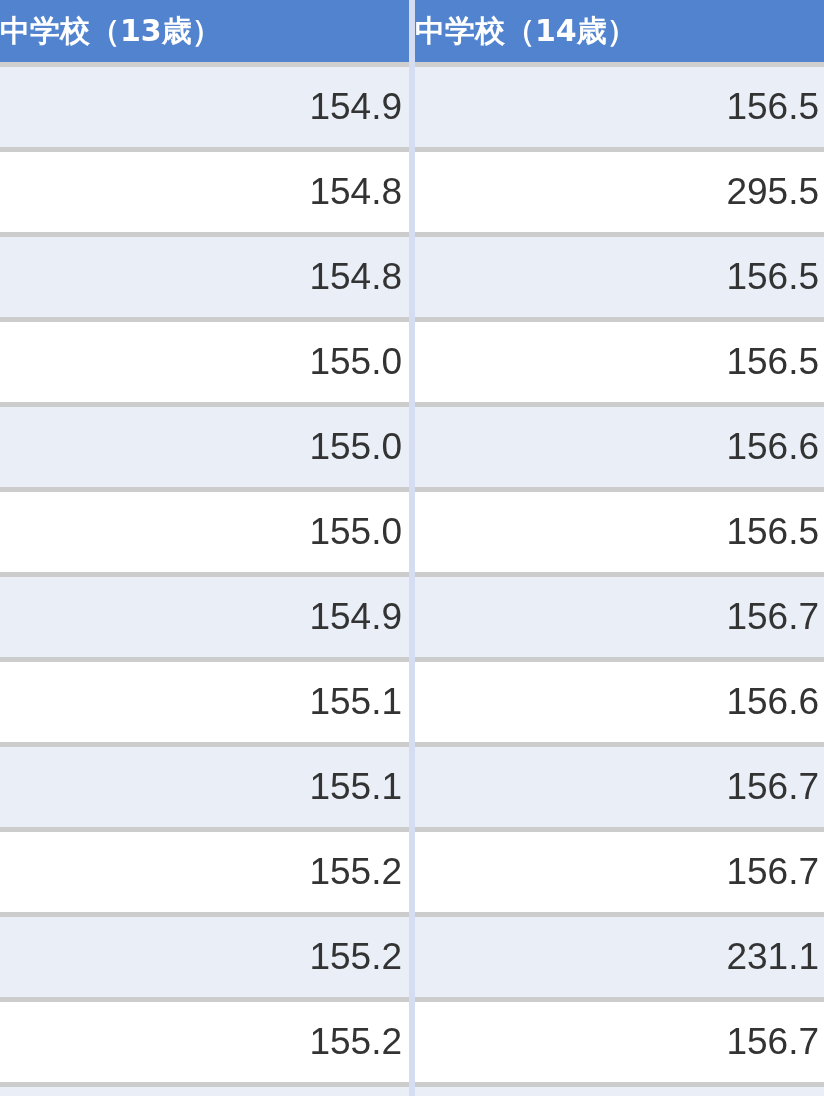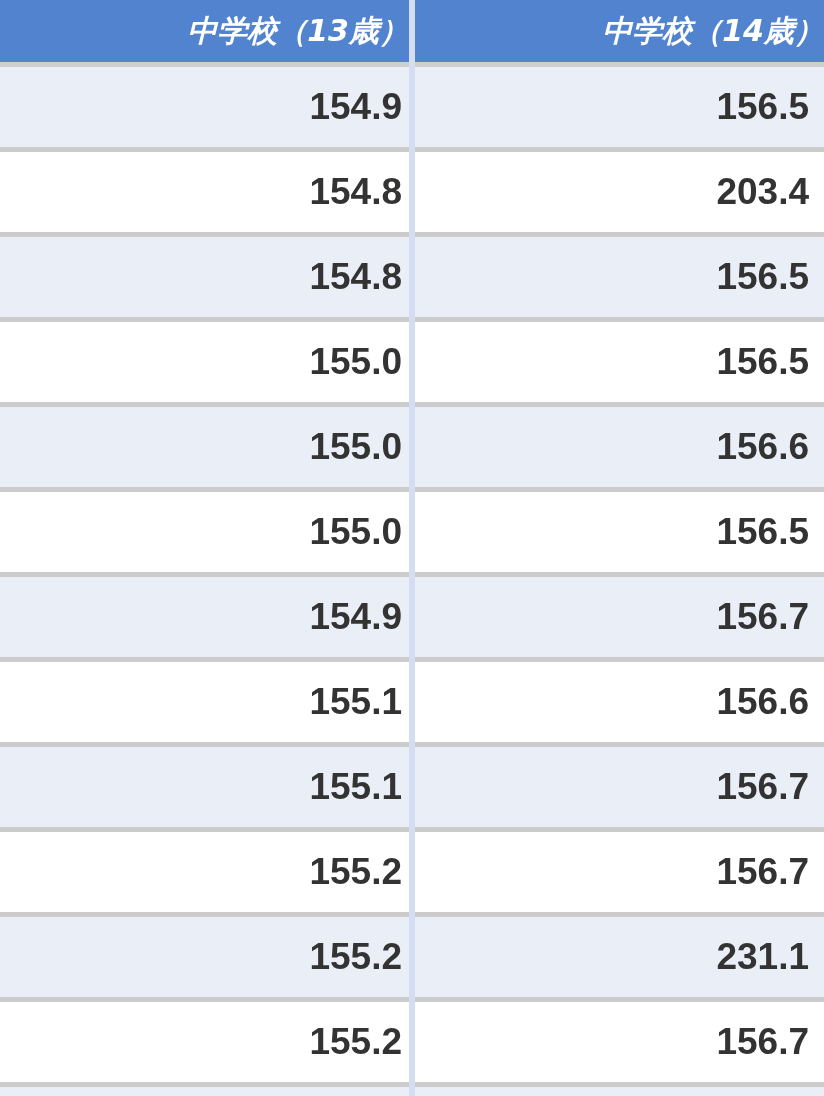--- a/index.html
+++ b/index.html
@@ -30,28 +30,27 @@
 
   
   thead tr.header-row {
     height: 62px;
   }
   th.col-header {
     background: #5283ce;
     color: #ffffff;
     font-size: 30px;
     font-weight: bold;
-    text-align: right;
+    text-align: left;
     vertical-align: middle;
     padding: 0;
     height: 62px;
     letter-spacing: 0px;
     border-bottom: 5px solid #cfcfcf;
     font-family: "DejaVu Sans", "Liberation Sans", sans-serif;
-    font-style: italic;
   }
   th.col-header.first {
     width: 409px;
     border-right: 6px solid #d4ddf2;
   }
   th.col-header.second {
     width: 409px;
   }
 
   
@@ -64,53 +63,53 @@
   tbody tr.data-row.plain td {
     background: #ffffff;
   }
 
   td.data-cell {
     height: 80px;
     padding: 0 7px 0 0;
     text-align: right;
     vertical-align: middle;
     font-size: 37px;
-    font-weight: 700;
+    font-weight: 400;
     color: #333333;
     border-bottom: 5px solid #cccccc;
     font-family: "Liberation Sans", "DejaVu Sans", sans-serif;
   }
   td.data-cell.first {
     width: 409px;
     border-right: 6px solid #d4ddf2;
   }
   td.data-cell.second {
     width: 409px;
-    padding-right: 15px;
+    padding-right: 5px;
   }
 </style>
 </head>
 <body>
 
 <div class="table-wrap">
   <table class="data-table">
     <thead>
       <tr class="header-row">
         <th class="col-header first">中学校（13歳）</th>
         <th class="col-header second">中学校（14歳）</th>
       </tr>
     </thead>
     <tbody>
       <tr class="data-row shaded">
         <td class="data-cell first">154.9</td>
         <td class="data-cell second">156.5</td>
       </tr>
       <tr class="data-row plain">
         <td class="data-cell first">154.8</td>
-        <td class="data-cell second">203.4</td>
+        <td class="data-cell second">295.5</td>
       </tr>
       <tr class="data-row shaded">
         <td class="data-cell first">154.8</td>
         <td class="data-cell second">156.5</td>
       </tr>
       <tr class="data-row plain">
         <td class="data-cell first">155.0</td>
         <td class="data-cell second">156.5</td>
       </tr>
       <tr class="data-row shaded">

